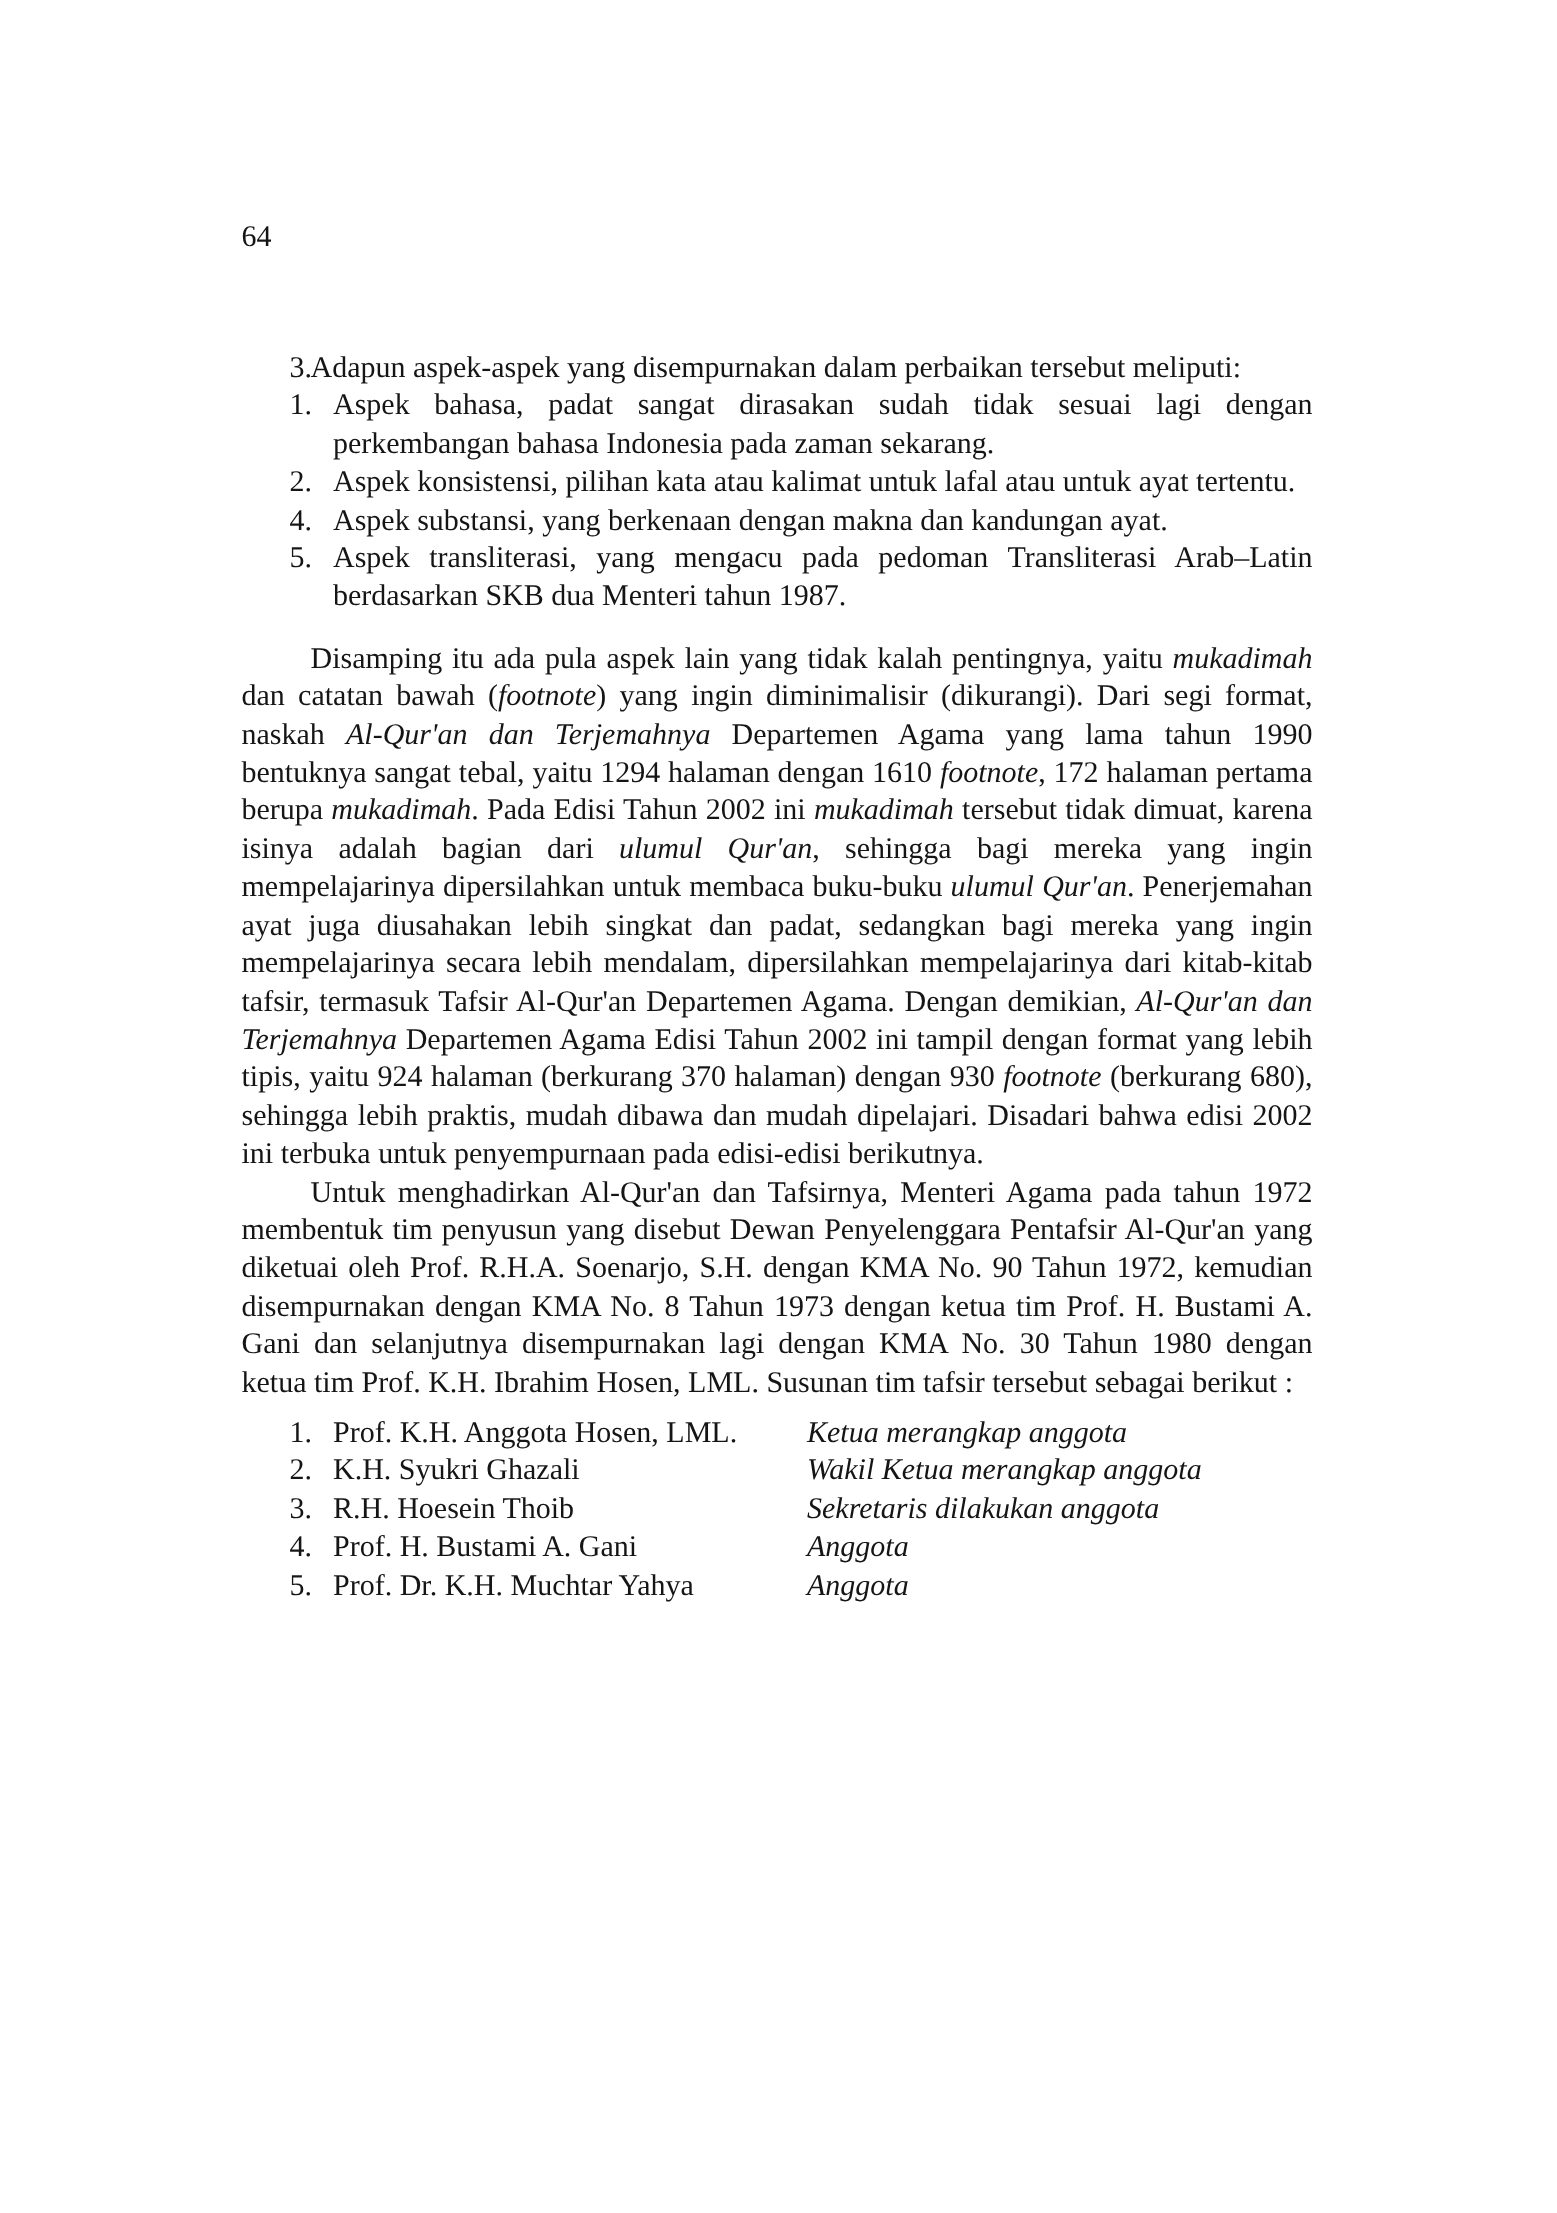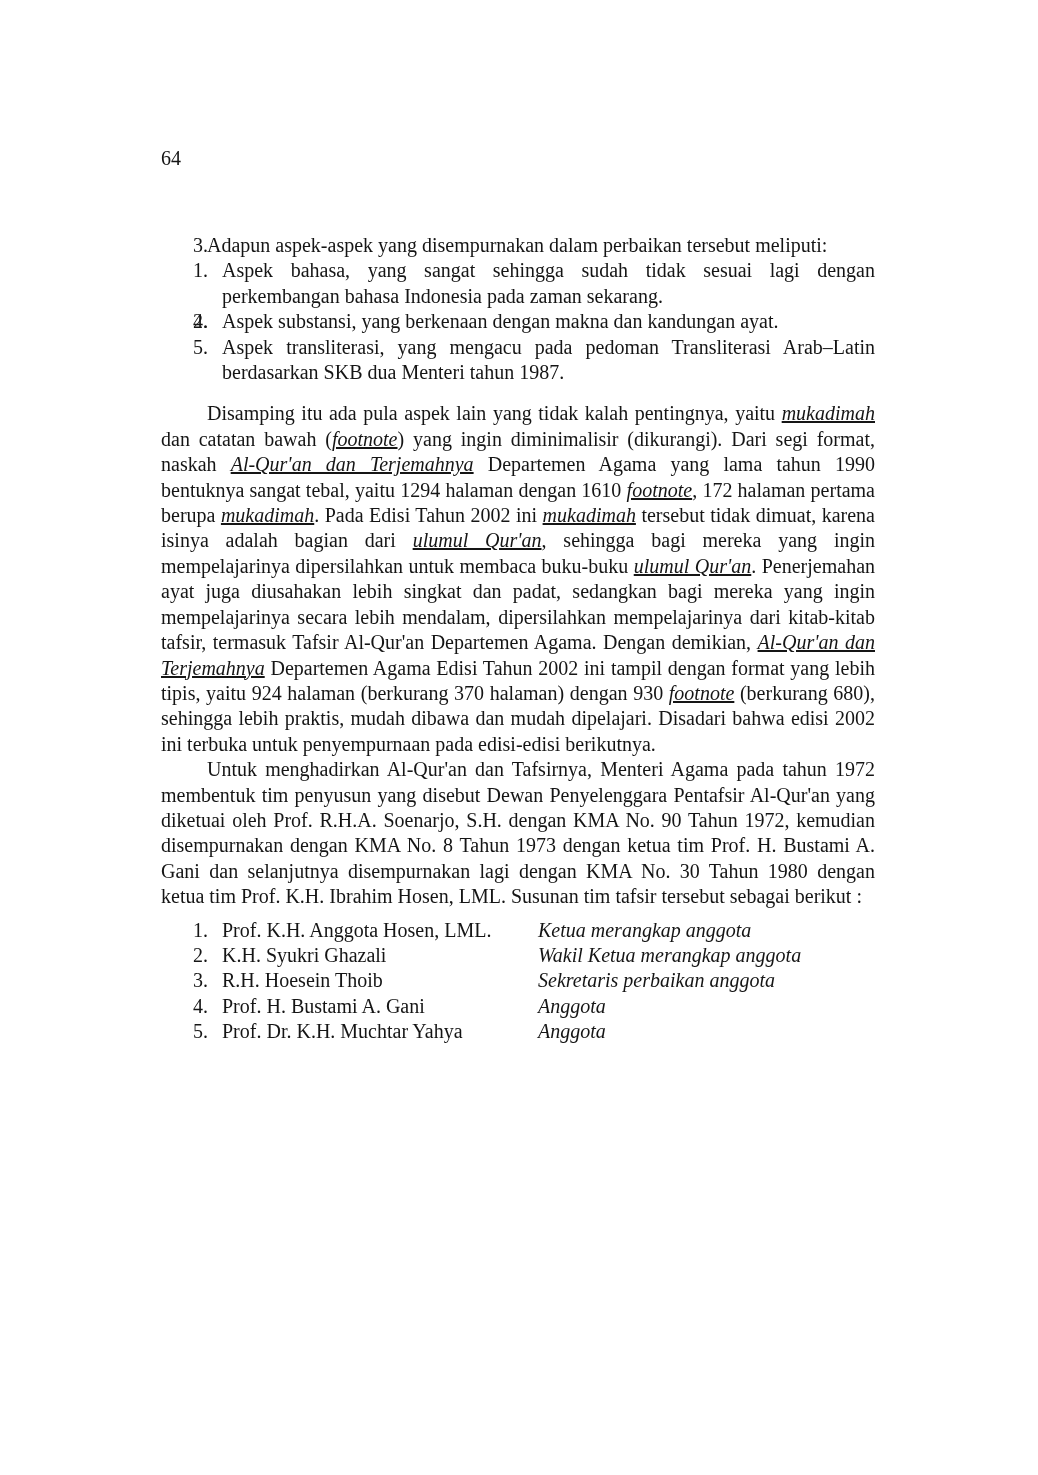--- a/index.html
+++ b/index.html
@@ -14,21 +14,21 @@
     margin: 0 auto;
     overflow: hidden;
     position: relative;
   }
   .page-number { font-size: 20px; line-height: 25px; margin-bottom: 62px; }
   .body-text { font-size: 20px; line-height: 25.4px; }
   p { margin: 0; text-align: justify; }
   .indent { text-indent: 46px; }
   .li { position: relative; padding-left: 61px; text-align: justify; }
   .li .marker { position: absolute; left: 32px; top: 0; }
-  .it { font-style: italic; text-decoration: underline; }
+  .it { font-style: italic; }
   .para-gap { margin-top: 16px; }
   .team { margin-top: 8px; }
   .team-row { display: flex; }
   .team-row .marker { margin-left: 32px; flex: 0 0 29px; width: 29px; }
   .team-row .name { flex: 0 0 316px; width: 316px; }
   .team-row .role { flex: 1; font-style: italic; }
 </style>
 </head>
 <body>
 
@@ -39,24 +39,25 @@
   <div class="body-text">
 
     <div class="li">
       <span class="marker">3.</span>
     </div>
 
     <p class="indent"><span>Adapun aspek-aspek yang disempurnakan dalam perbaikan tersebut meliputi:</span></p>
 
     <div class="li">
       <span class="marker">1.</span>
-      <span><span>Aspek bahasa, yang sangat sehingga sudah tidak sesuai lagi dengan perkembangan bahasa Indonesia pada zaman sekarang.</span></span>
+      <span><span>Aspek bahasa, padat sangat dirasakan sudah tidak sesuai lagi dengan perkembangan bahasa Indonesia pada zaman sekarang.</span></span>
     </div>
     <div class="li">
       <span class="marker">2.</span>
+      <span><span>Aspek konsistensi, pilihan kata atau kalimat untuk lafal atau untuk ayat tertentu.</span></span>
     </div>
     <div class="li">
       <span class="marker">4.</span>
       <span><span>Aspek substansi, yang berkenaan dengan makna dan kandungan ayat.</span></span>
     </div>
     <div class="li">
       <span class="marker">5.</span>
       <span><span>Aspek transliterasi, yang mengacu pada pedoman Transliterasi Arab–Latin berdasarkan SKB dua Menteri tahun 1987.</span></span>
     </div>
 
@@ -71,21 +72,21 @@
         <span class="role">Ketua merangkap anggota</span>
       </div>
       <div class="team-row">
         <span class="marker">2.</span>
         <span class="name">K.H. Syukri Ghazali</span>
         <span class="role">Wakil Ketua merangkap anggota</span>
       </div>
       <div class="team-row">
         <span class="marker">3.</span>
         <span class="name">R.H. Hoesein Thoib</span>
-        <span class="role">Sekretaris perbaikan anggota</span>
+        <span class="role">Sekretaris dilakukan anggota</span>
       </div>
       <div class="team-row">
         <span class="marker">4.</span>
         <span class="name">Prof. H. Bustami A. Gani</span>
         <span class="role">Anggota</span>
       </div>
       <div class="team-row">
         <span class="marker">5.</span>
         <span class="name">Prof. Dr. K.H. Muchtar Yahya</span>
         <span class="role">Anggota</span>

